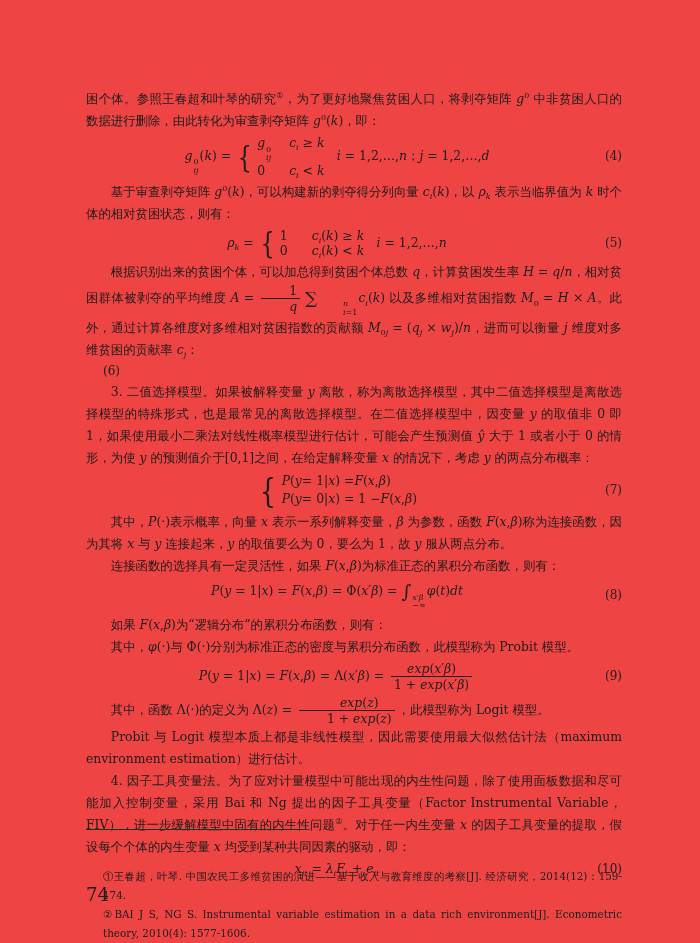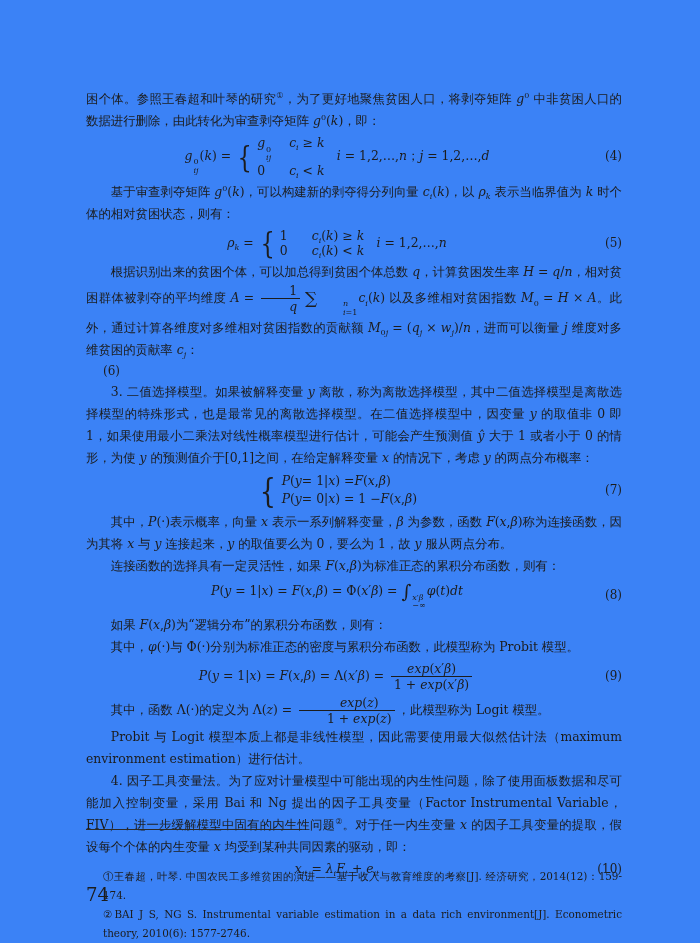--- a/index.html
+++ b/index.html
@@ -2,21 +2,21 @@
 <html><head>
 <meta charset="utf-8">
 <style>
   * { box-sizing: border-box; }
   html, body { margin: 0; padding: 0; }
   body { width: 700px; height: 943px; background: #ffffff; }
 
   .page {
     position: relative;
     width: 700px; height: 943px;
-    background: #3b82f6;
+    background: #ef4444;
     overflow: hidden;
     font-family: "DejaVu Serif", "Liberation Serif", serif;
     color: #1c1c1c;
     padding: 88px 78px 0 86px;
   }
 
   .para {
     font-size: 12.4px;
     line-height: 22px;
     text-align: justify;
@@ -166,16 +166,16 @@
       <p class="para indent">Probit 与 Logit 模型本质上都是非线性模型，因此需要使用最大似然估计法（maximum environment estimation）进行估计。</p>
       <p class="para indent">4. 因子工具变量法。为了应对计量模型中可能出现的内生性问题，除了使用面板数据和尽可能加入控制变量，采用 Bai 和 Ng 提出的因子工具变量（Factor Instrumental Variable，FIV），进一步缓解模型中固有的内生性问题<sup>②</sup>。对于任一内生变量 <i>x</i> 的因子工具变量的提取，假设每个个体的内生变量 <i>x</i> 均受到某种共同因素的驱动，即：</p>
       <div class="equation">
         <span class="eq-body"><i>x</i><sub><i>it</i></sub> = <i>λ</i><sub><i>i</i></sub><i>F</i><sub><i>t</i></sub> + <i>e</i><sub><i>it</i></sub></span>
         <span class="eq-num">(10)</span>
       </div>
     </main>
   <div class="fn-divider"></div>
   <section class="footnotes">
       <div class="fn">①王春超，叶琴. 中国农民工多维贫困的演进——基于收入与教育维度的考察[J]. 经济研究，2014(12)：159-174.</div>
-      <div class="fn">②BAI J S, NG S. Instrumental variable estimation in a data rich environment[J]. Econometric theory, 2010(6): 1577-2746.</div>
+      <div class="fn">②BAI J S, NG S. Instrumental variable estimation in a data rich environment[J]. Econometric theory, 2010(4): 1577-1606.</div>
     </section>
   <div class="pageno">74</div>
 </div>
 
 </body></html>

